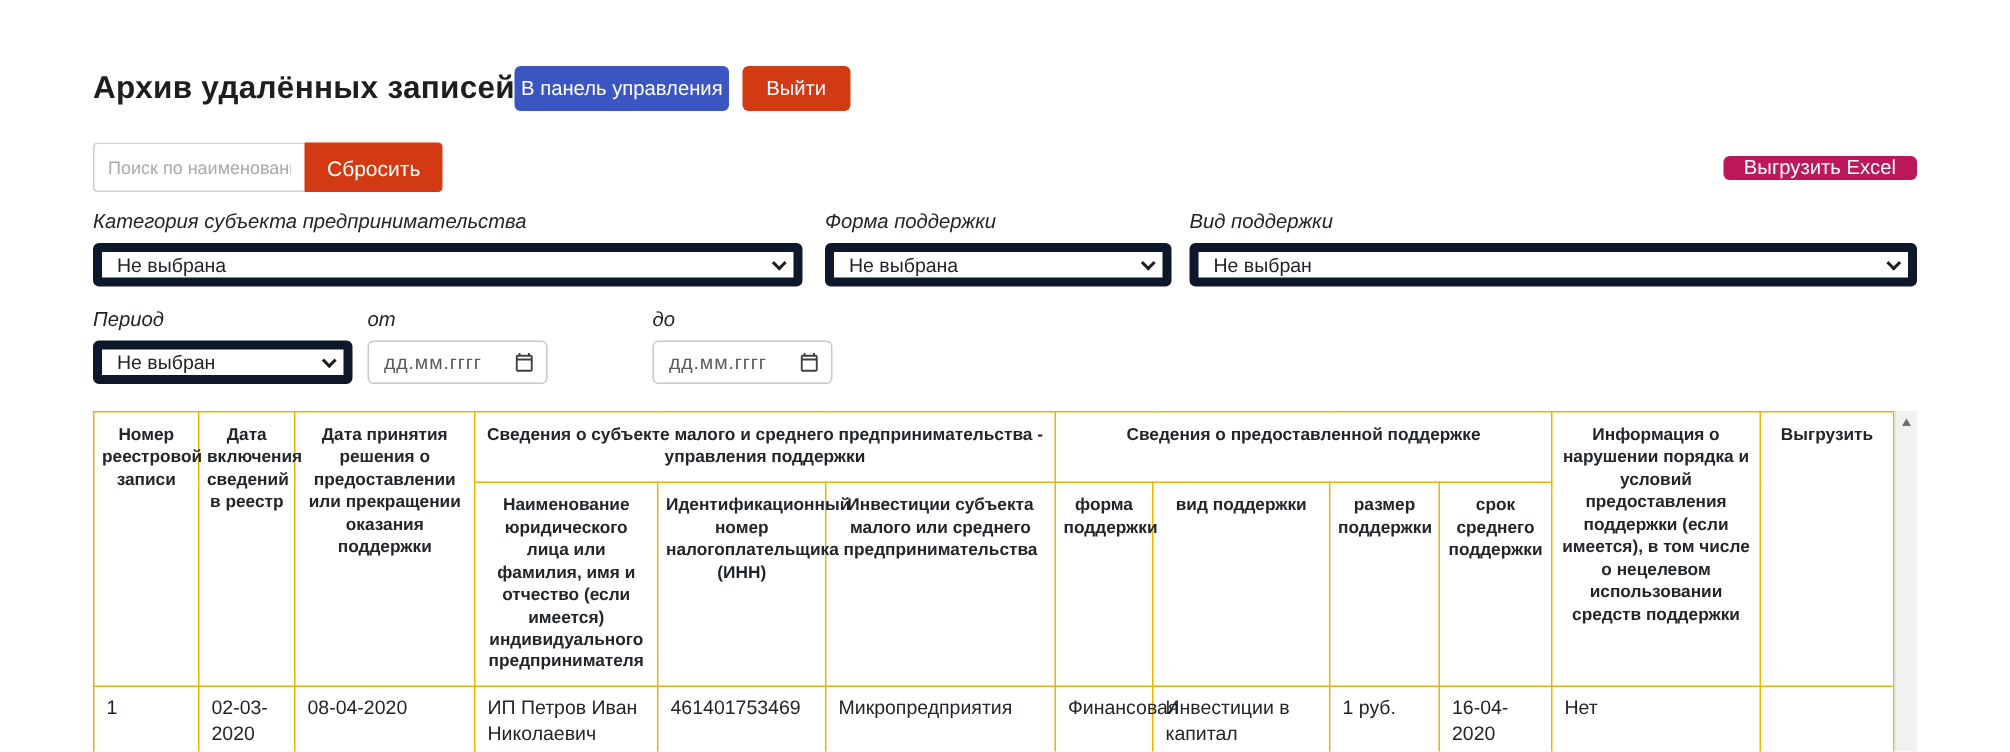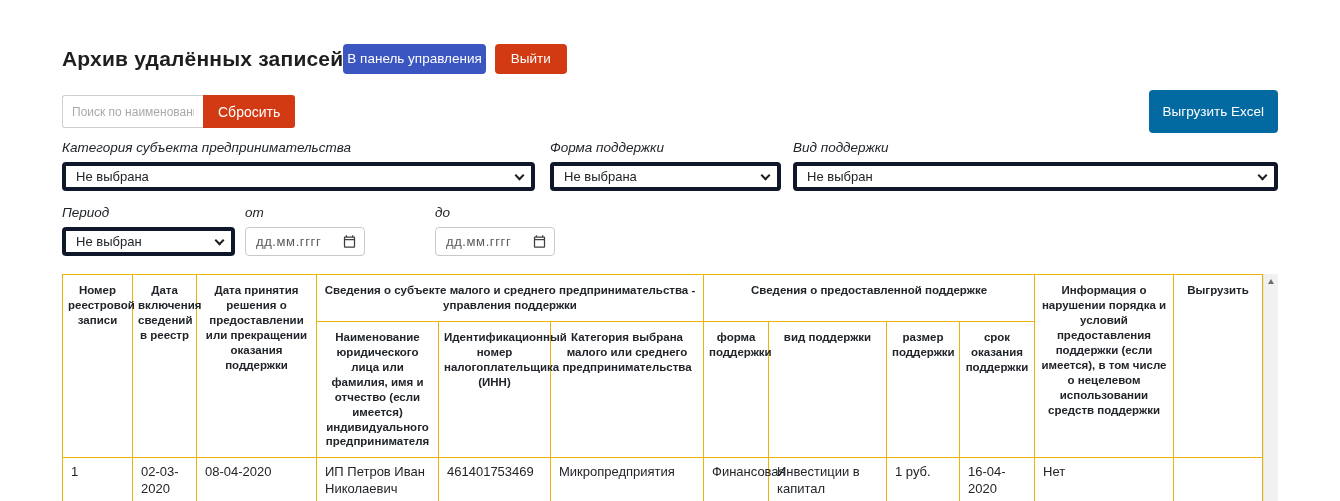--- a/index.html
+++ b/index.html
@@ -14,21 +14,21 @@
   
   .topbar { display:flex; justify-content:flex-start; align-items:center; padding-top:44px; height:74px; }
   h1 { margin:0; font-size:21px; font-weight:700; color:#1e1e1e; letter-spacing:0.2px; }
   .actions { display:flex; gap:9px; }
   .btn {
     border:none; border-radius:4px; color:#fff; cursor:pointer;
     font-family:inherit; font-size:13.5px; line-height:1;
   }
   .btn-blue { background:#3b55c1; height:30px; padding:0 4px; }
   .btn-red  { background:#d13a12; height:30px; padding:0 16px; }
-  .btn-green{ background:#0369a1; height:43px; padding:0 14px; }
+  .btn-green{ background:#be185d; height:16px; padding:0 14px; }
 
   
   .toolbar { display:flex; justify-content:space-between; align-items:center; margin-top:21px; height:33px; }
   .search-group { display:flex; }
   .search-input {
     width:141px; height:33px; border:1px solid #cfcfcf; border-right:none;
     border-radius:3px 0 0 3px; padding:0 9px; font-size:12px; font-family:inherit; color:#212529; outline:none;
   }
   .search-input::placeholder { color:#a9a9a9; }
   .btn-reset { height:33px; padding:2px 15px; border-radius:0 3px 3px 0; font-size:14px; }
@@ -40,21 +40,21 @@
   .f-category { width:473px; margin-right:15px; }
   .f-form     { width:231px; margin-right:12px; }
   .f-kind     { flex:1; }
   .f-period   { width:173px; margin-right:10px; }
   .f-from     { width:120px; margin-right:70px; }
   .f-to       { width:120px; }
 
   .select-wrap { position:relative; }
   select {
     width:100%; height:29px; appearance:none; -webkit-appearance:none; -moz-appearance:none;
-    border:4px solid #0f172a; border-radius:4px; background:#fff;
+    border:6px solid #0f172a; border-radius:4px; background:#fff;
     padding:0 26px 0 10px; font-size:13px; font-family:inherit; color:#212529; outline:none;
   }
   .chevron {
     position:absolute; right:12px; top:50%; width:7px; height:7px;
     border-right:2px solid #1f1f1f; border-bottom:2px solid #1f1f1f;
     transform:translateY(-72%) rotate(45deg); pointer-events:none;
   }
   .date-wrap { position:relative; }
   .date-input {
     width:100%; height:29px; border:1px solid #c9c9c9; border-radius:4px;
@@ -192,25 +192,25 @@
           <th rowspan="2">Дата включения сведений в реестр</th>
           <th rowspan="2">Дата принятия решения о предоставлении или прекращении оказания поддержки</th>
           <th colspan="3">Сведения о субъекте малого и среднего предпринимательства - управления поддержки</th>
           <th colspan="4">Сведения о предоставленной поддержке</th>
           <th rowspan="2">Информация о нарушении порядка и условий предоставления поддержки (если имеется), в том числе о нецелевом использовании средств поддержки</th>
           <th rowspan="2">Выгрузить</th>
         </tr>
         <tr>
           <th>Наименование юридического лица или фамилия, имя и отчество (если имеется) индивидуального предпринимателя</th>
           <th>Идентификационный номер налогоплательщика (ИНН)</th>
-          <th>Категория выбрана малого или среднего предпринимательства</th>
+          <th>Инвестиции субъекта малого или среднего предпринимательства</th>
           <th>форма поддержки</th>
           <th>вид поддержки</th>
           <th>размер поддержки</th>
-          <th>срок оказания поддержки</th>
+          <th>срок среднего поддержки</th>
         </tr>
       </thead>
       <tbody>
         <tr class="r1">
           <td>1</td>
           <td>02-03-2020</td>
           <td>08-04-2020</td>
           <td>ИП Петров Иван Николаевич</td>
           <td>461401753469</td>
           <td>Микропредприятия</td>

